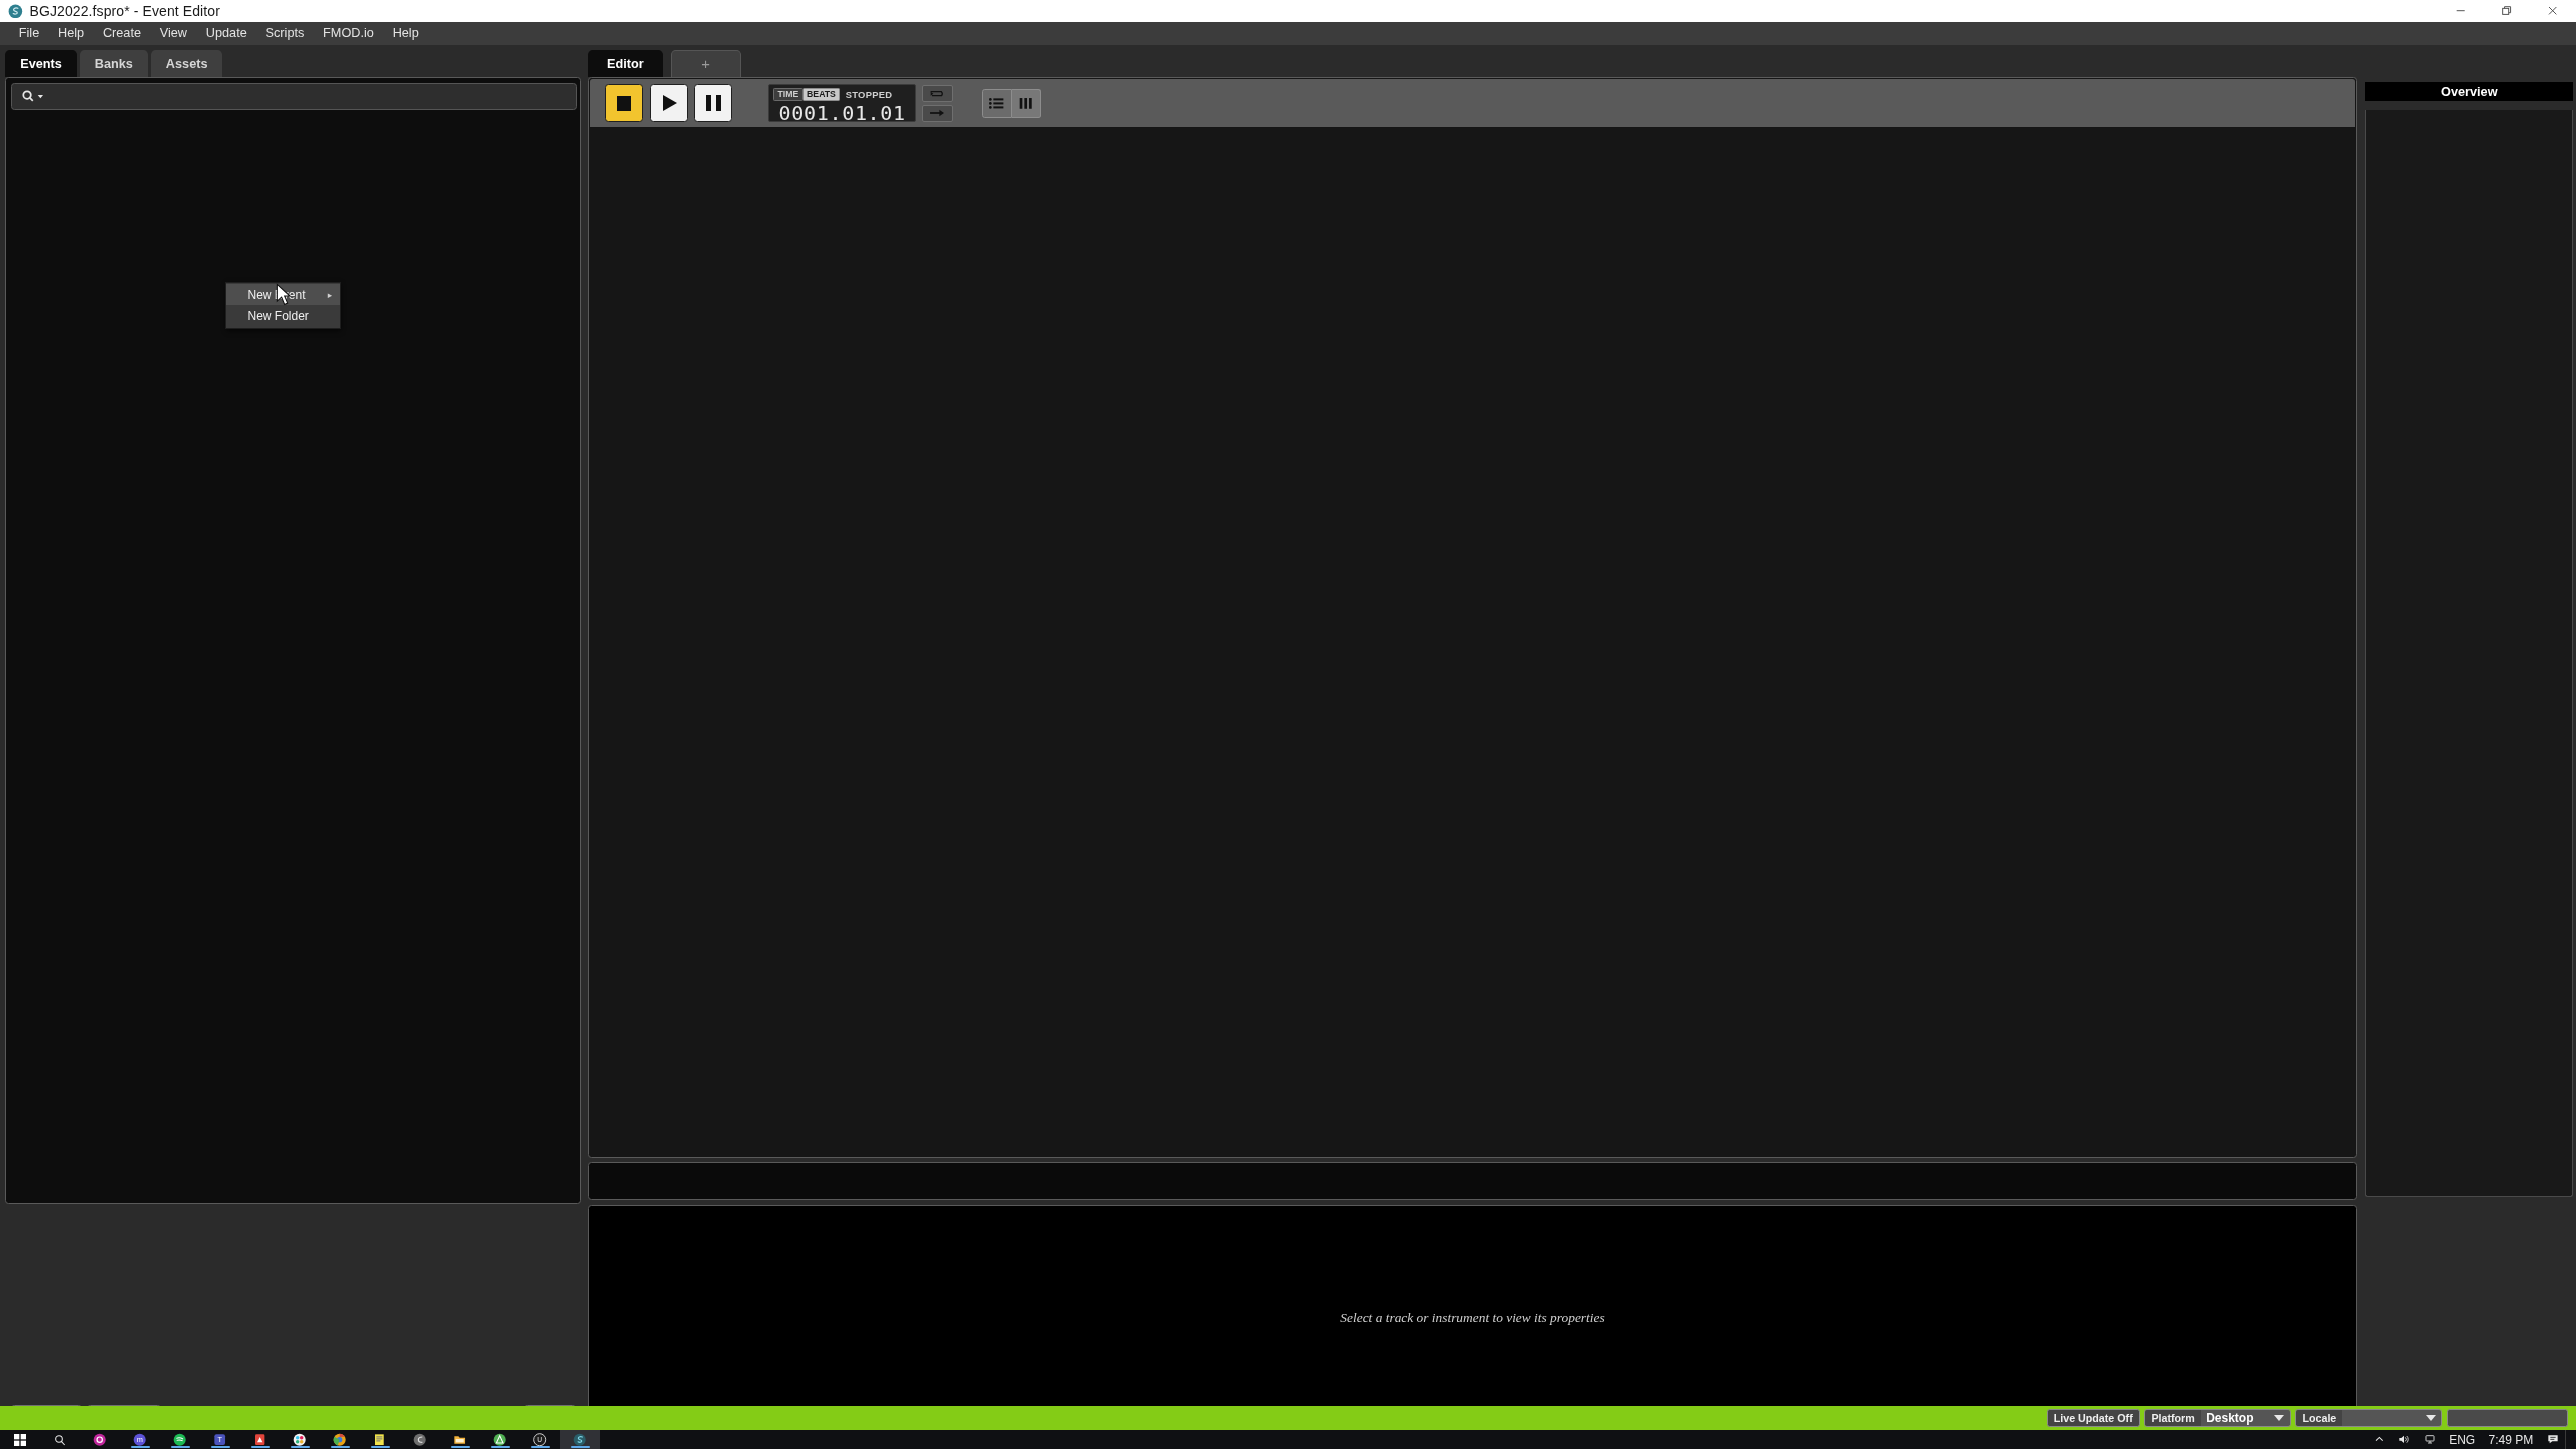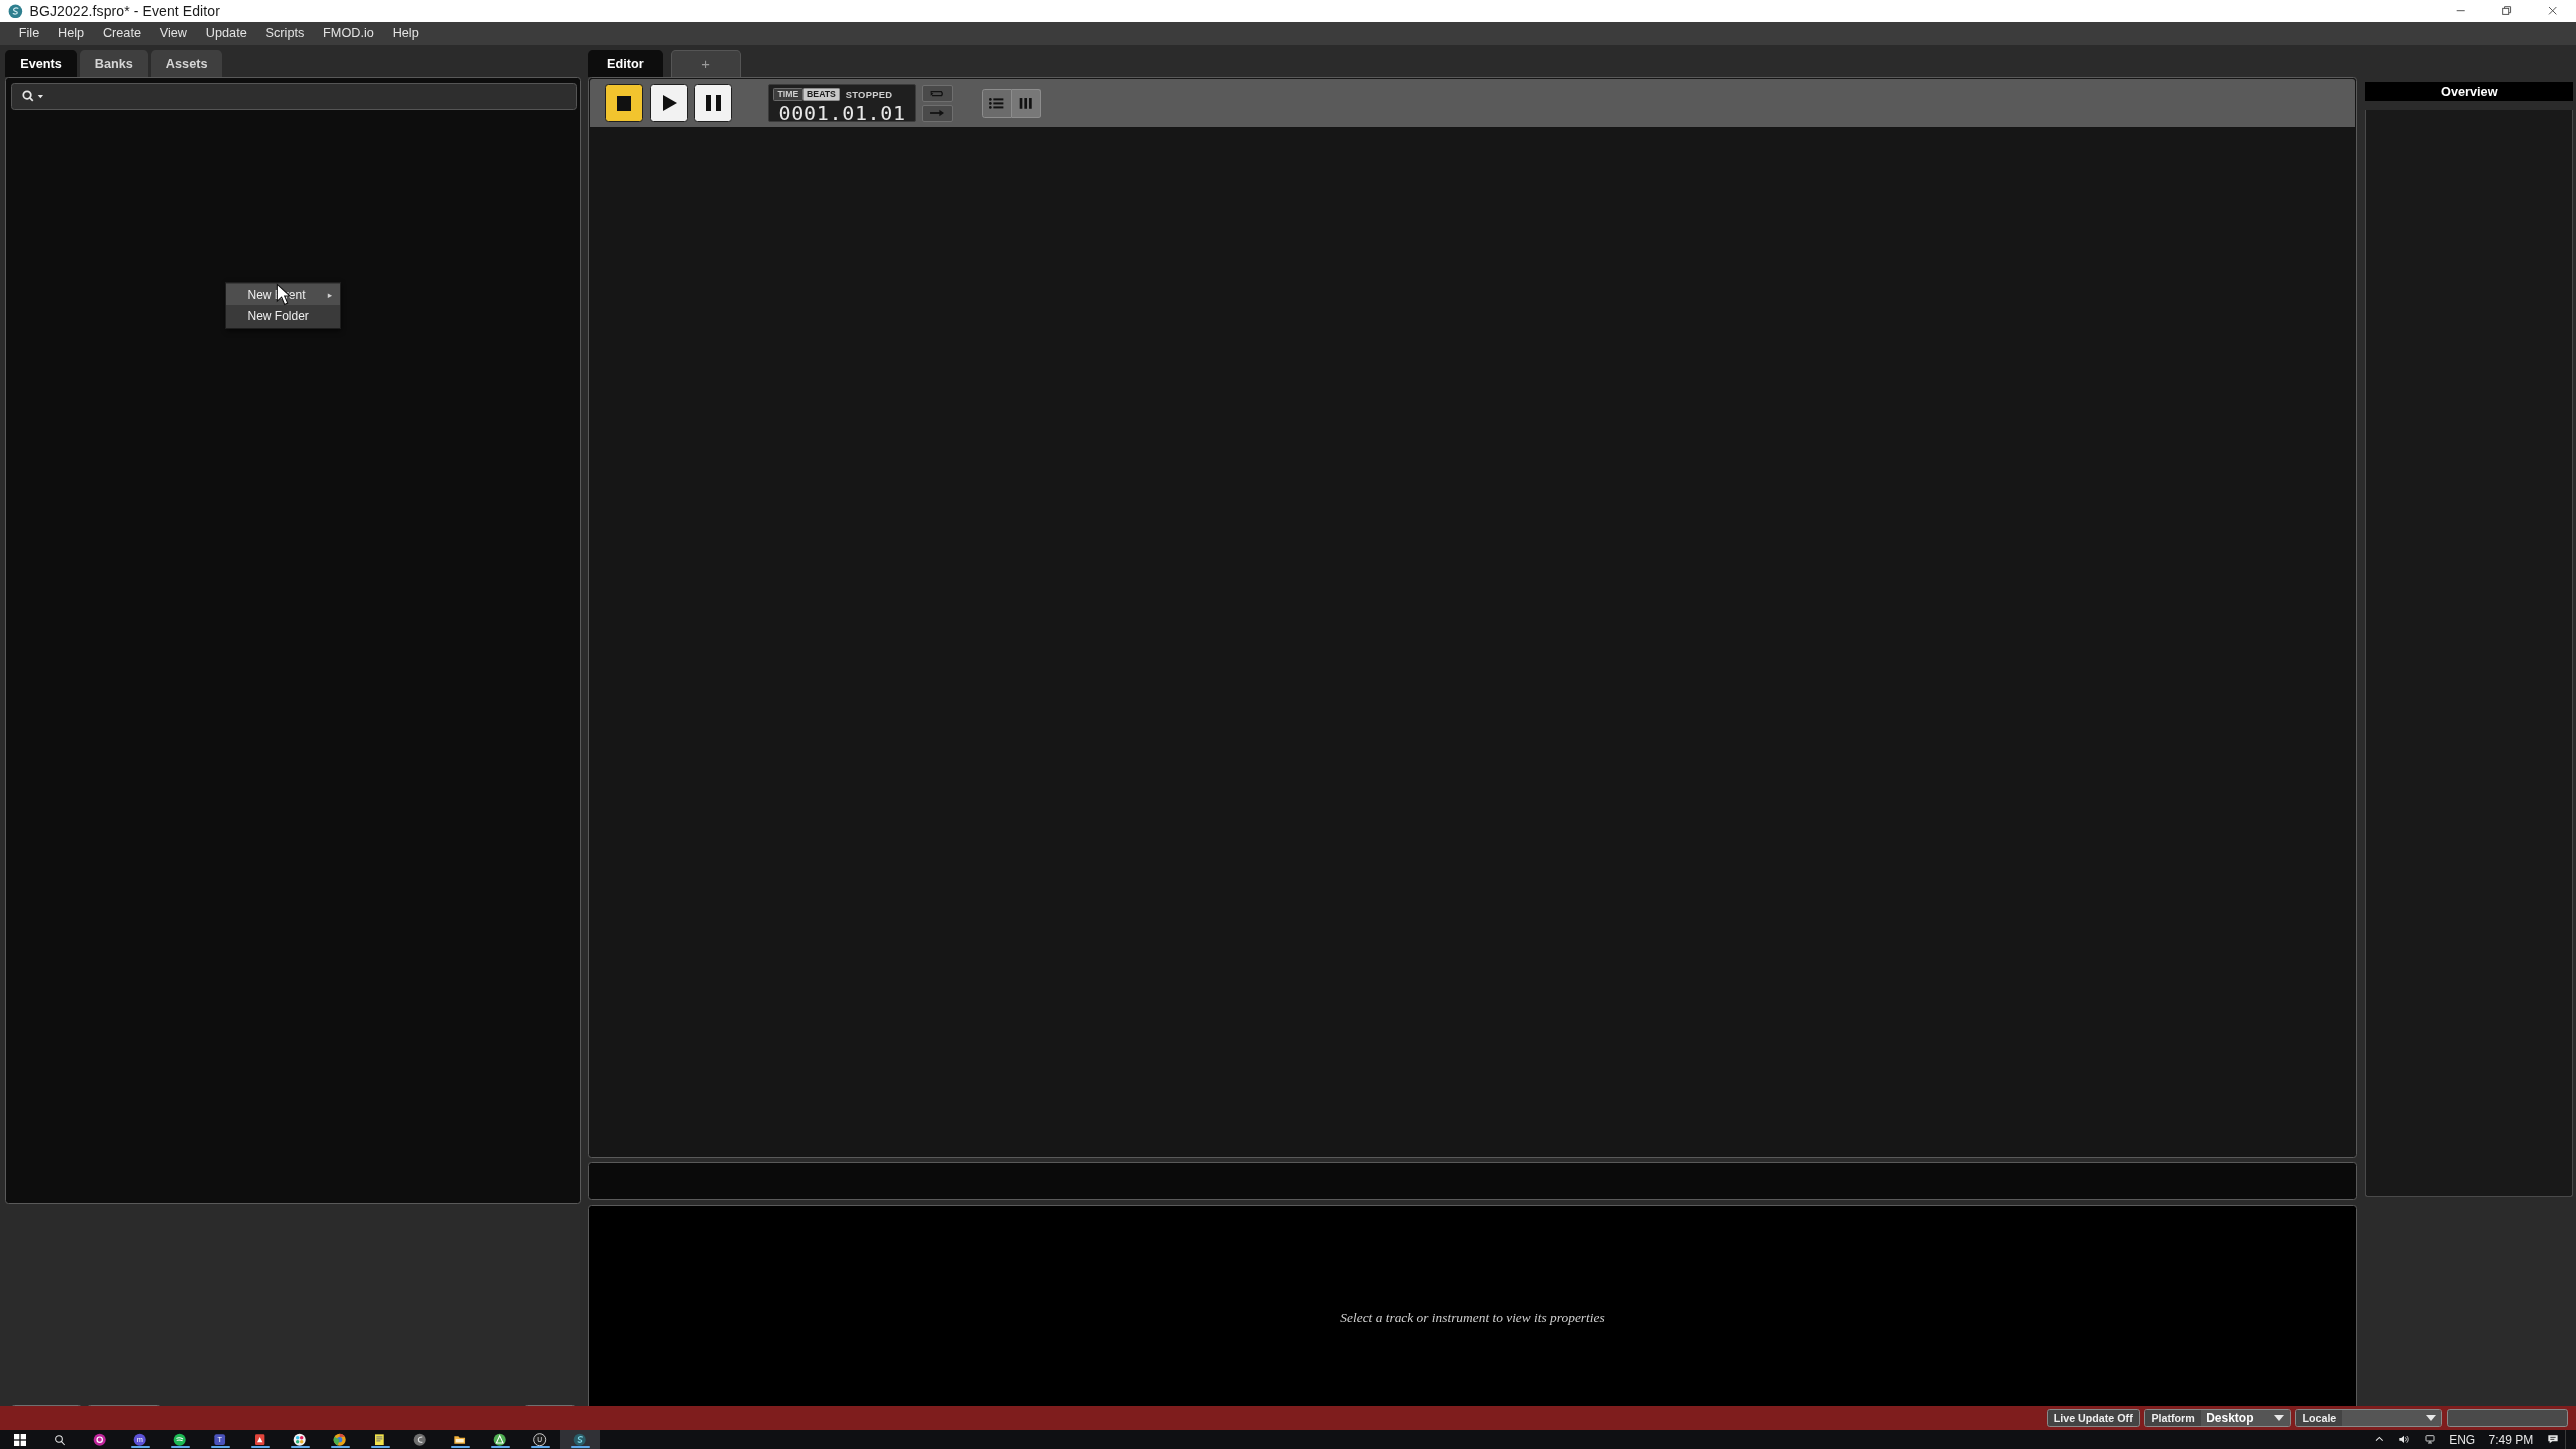--- a/index.html
+++ b/index.html
@@ -187,21 +187,21 @@
     color: #fff; font-size: 12.7px; font-weight: bold;
   }
   .ov-body {
     position: absolute; left: 1.3px; top: 65px; width: 208px; height: 1087px;
     background: #191919; border: 0.7px solid #4a4a4a; border-top: none; border-radius: 0 0 2.7px 2.7px;
   }
 
   
   .statusbar {
     position: absolute; left: 0; top: 1406px; width: 2576px; height: 24px;
-    background: #7f1d1d; display: flex; align-items: center; justify-content: flex-end;
+    background: #84cc16; display: flex; align-items: center; justify-content: flex-end;
     padding-right: 8px; gap: 4.7px;
   }
   .st-chip {
     height: 17.4px; padding: 0 6px; border: 0.7px solid #8a8a8a; border-radius: 2.7px;
     color: #efefef; font-size: 10.7px; font-weight: bold; background: #444;
     display: flex; align-items: center;
   }
   .st-group { display: flex; height: 17.4px; border: 0.7px solid #8a8a8a; border-radius: 2.7px; overflow: hidden; }
   .st-lab { padding: 0 6px; background: #444; color: #efefef; font-size: 10.7px; font-weight: bold; display: flex; align-items: center; }
   .st-sel {

